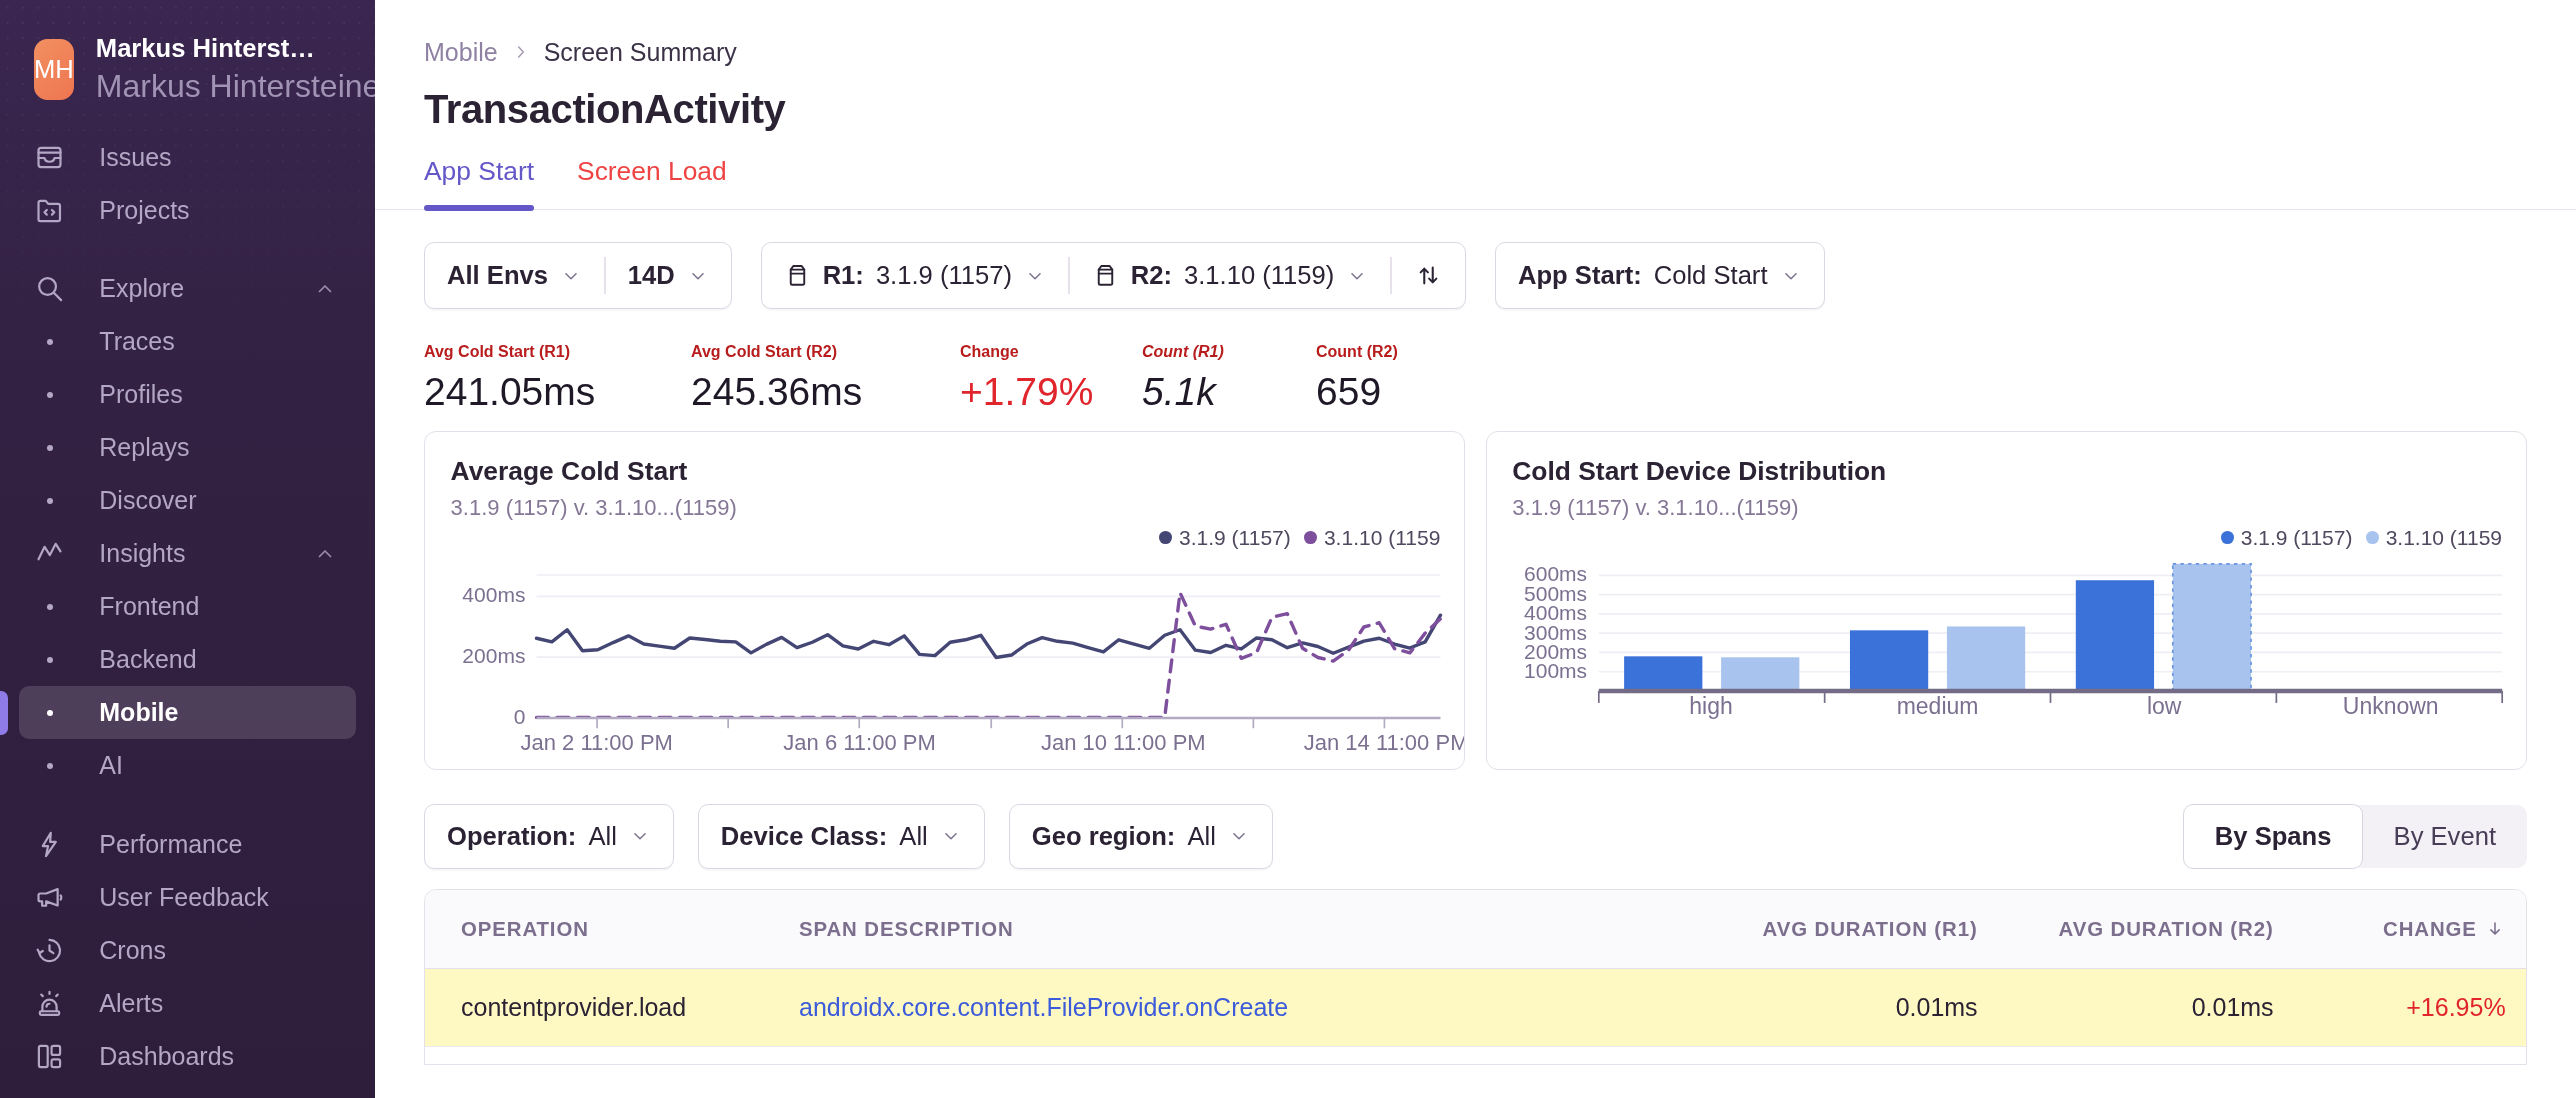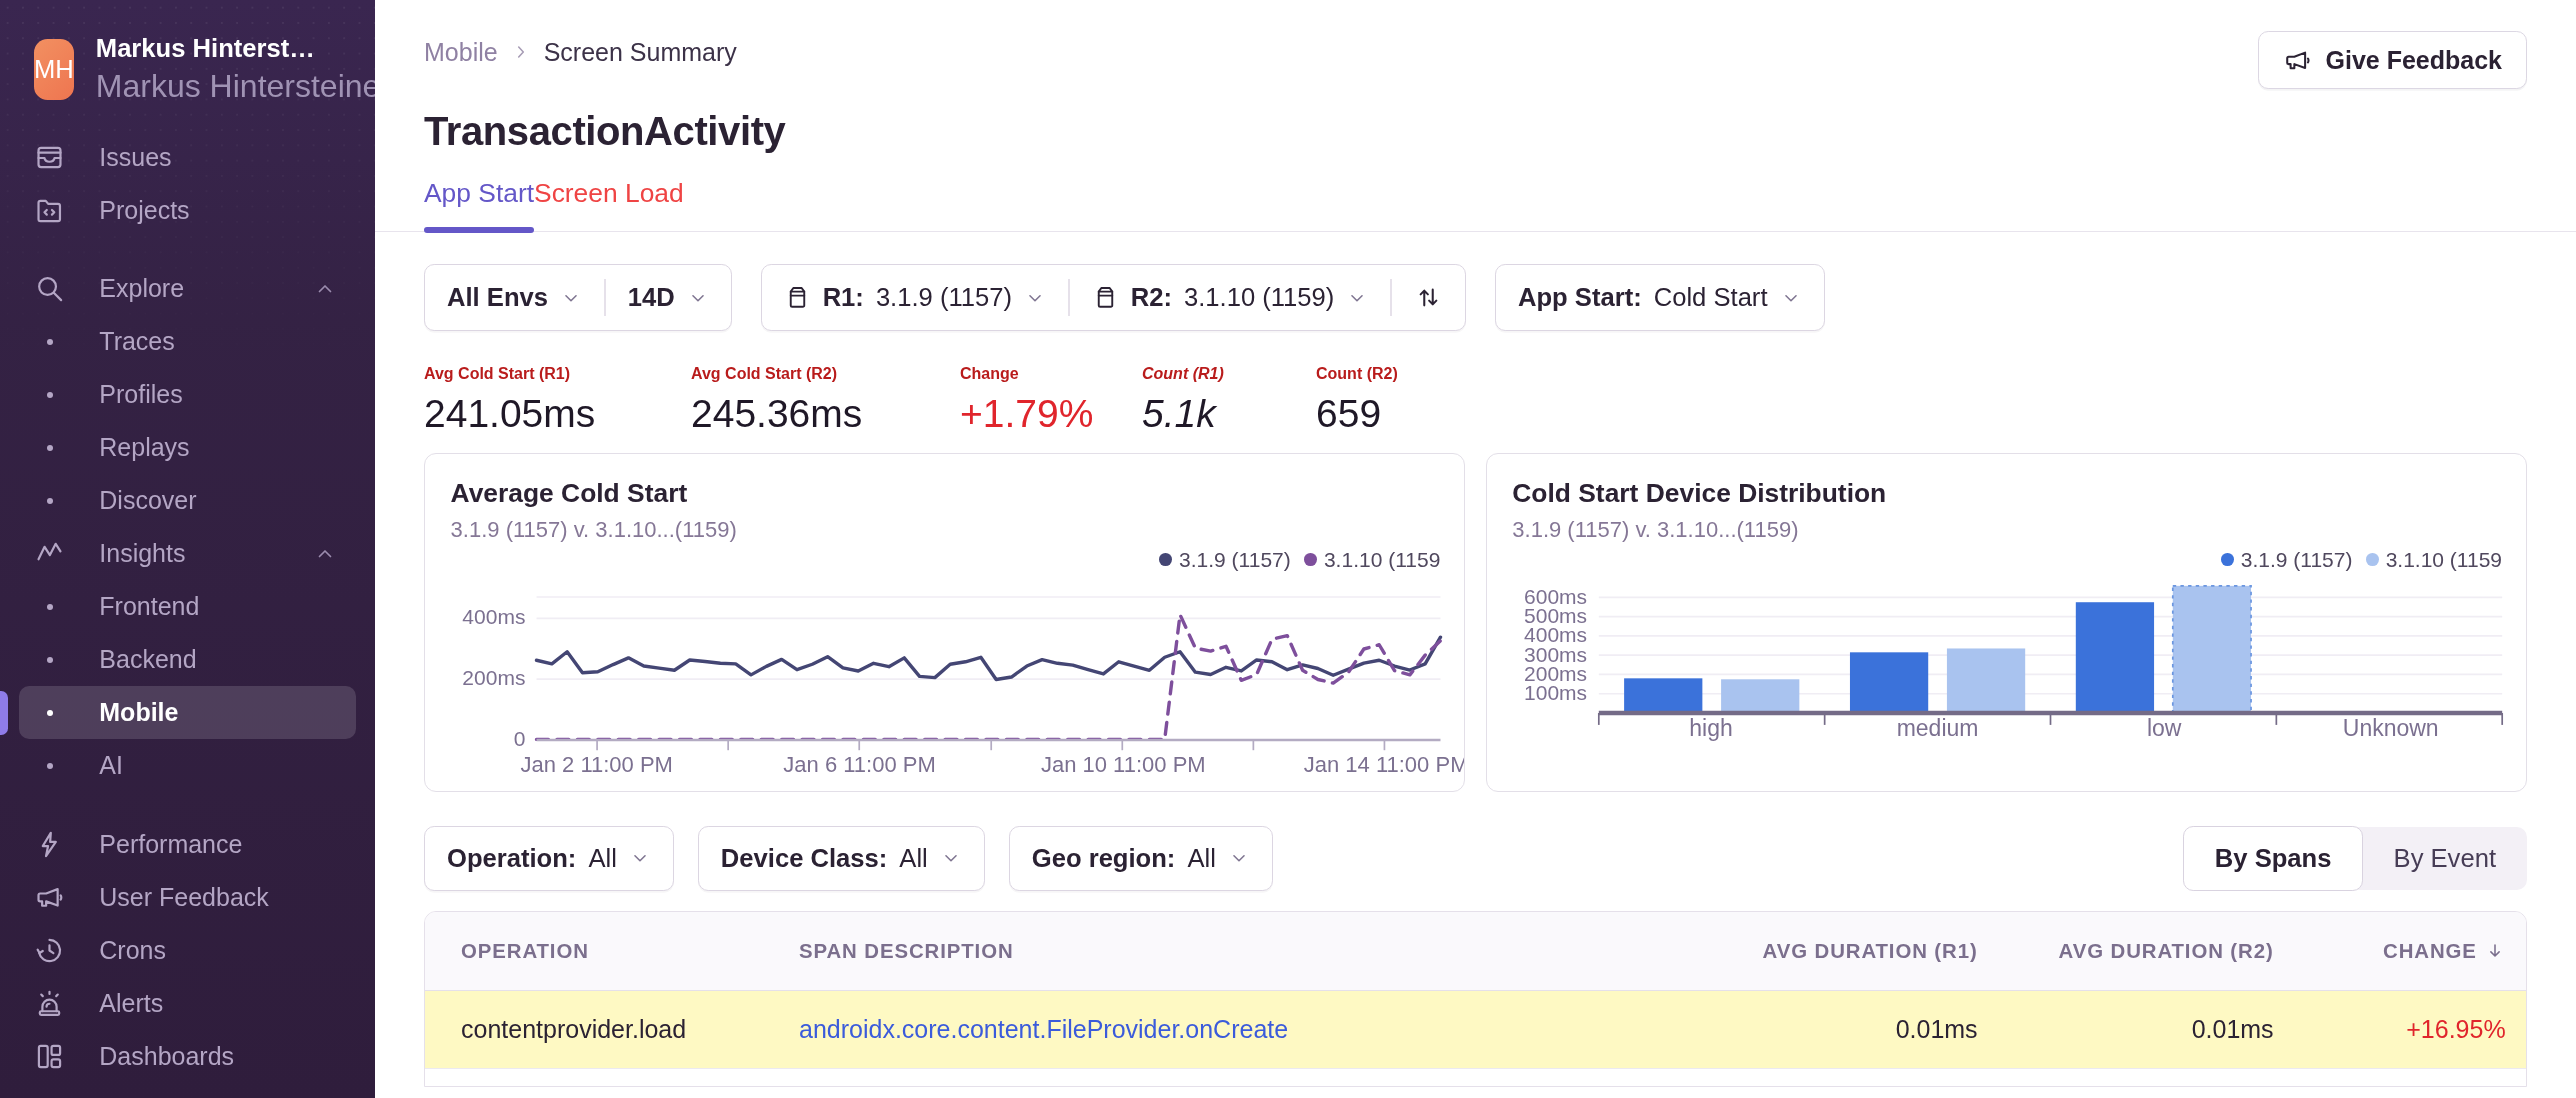--- a/index.html
+++ b/index.html
@@ -49,21 +49,21 @@
   .crumb-sep{width:22px;height:22px;color:#a79cb5;margin:0 12px;display:inline-flex;}
   .crumb-sep svg{width:100%;height:100%;}
   .crumb-current{color:#3c3248;}
   .btn-feedback{display:flex;align-items:center;gap:13.6px;height:58px;padding:0 24px;background:#fff;
     border:1.7px solid #dcd7e3;border-radius:10.2px;font-size:25px;font-weight:700;color:#2b2233;
     box-shadow:0 1.7px 0 rgba(43,34,51,0.05);cursor:pointer;}
   .icon-24{width:29px;height:29px;display:inline-flex;}
   .icon-24 svg{width:100%;height:100%;}
   .page-title{margin:20.4px 49px 0 49px;font-size:40px;font-weight:700;letter-spacing:-0.4px;color:#2b2233;}
   .tabs-wrap{margin-top:24px;border-bottom:1.7px solid #e8e4ed;padding:0 49px;}
-  .tabs{display:flex;align-items:center;}
+  .tabs{display:flex;gap:43px;align-items:center;}
   .tab{position:relative;font-size:26.4px;padding-bottom:22px;color:#ef4444;cursor:pointer;}
   .tab.active{color:#6457c8;}
   .tab.active::after{content:"";position:absolute;left:0;right:0;bottom:-1.7px;height:6px;border-radius:3.4px;background:#6457c8;}
   .content{padding:32px 49px 0 49px;}
   
   .filter-row{display:flex;gap:29px;}
   .pill{display:flex;align-items:center;background:#fff;border:1.7px solid #dcd6e2;border-radius:10.2px;height:65px;
     box-shadow:0 1.7px 0 rgba(43,34,51,0.04);}
   .pill-seg{display:flex;align-items:center;gap:12px;padding:0 22px;font-size:25.6px;color:#2b2233;cursor:pointer;white-space:nowrap;}
   .pill-seg b{font-weight:700;}
@@ -287,29 +287,20 @@
   <div class="top-row">
     <div class="breadcrumb">
       <span class="crumb-link">Mobile</span>
       <span class="crumb-sep">
           <svg viewBox="0 0 24 24" fill="none" stroke="currentColor" stroke-width="1.7" stroke-linecap="round" stroke-linejoin="round">
             <path d="m9.5 6.5 5 5.5-5 5.5"></path>
           </svg>
         </span>
       <span class="crumb-current">Screen Summary</span>
     </div>
-    <button class="btn-feedback">
-      <span class="icon-24">
-          <svg viewBox="0 0 24 24" fill="none" stroke="currentColor" stroke-width="1.7" stroke-linecap="round" stroke-linejoin="round">
-            <path d="M3.5 10.2v3.6a1.2 1.2 0 0 0 1.2 1.2h1.6v3.4h3.1V15l8.9 3.2V5.5L9.4 8.9H4.7a1.2 1.2 0 0 0-1.2 1.3z"></path>
-            <path d="M20.6 10.4c.7.6.7 2.6 0 3.2"></path>
-          </svg>
-        </span>
-      <span>Give Feedback</span>
-    </button>
   </div>
 
   <h1 class="page-title">TransactionActivity</h1>
 
   <div class="tabs-wrap">
     <div class="tabs">
       <div class="tab active"><span>App Start</span></div>
       <div class="tab"><span>Screen Load</span></div>
     </div>
   </div>

